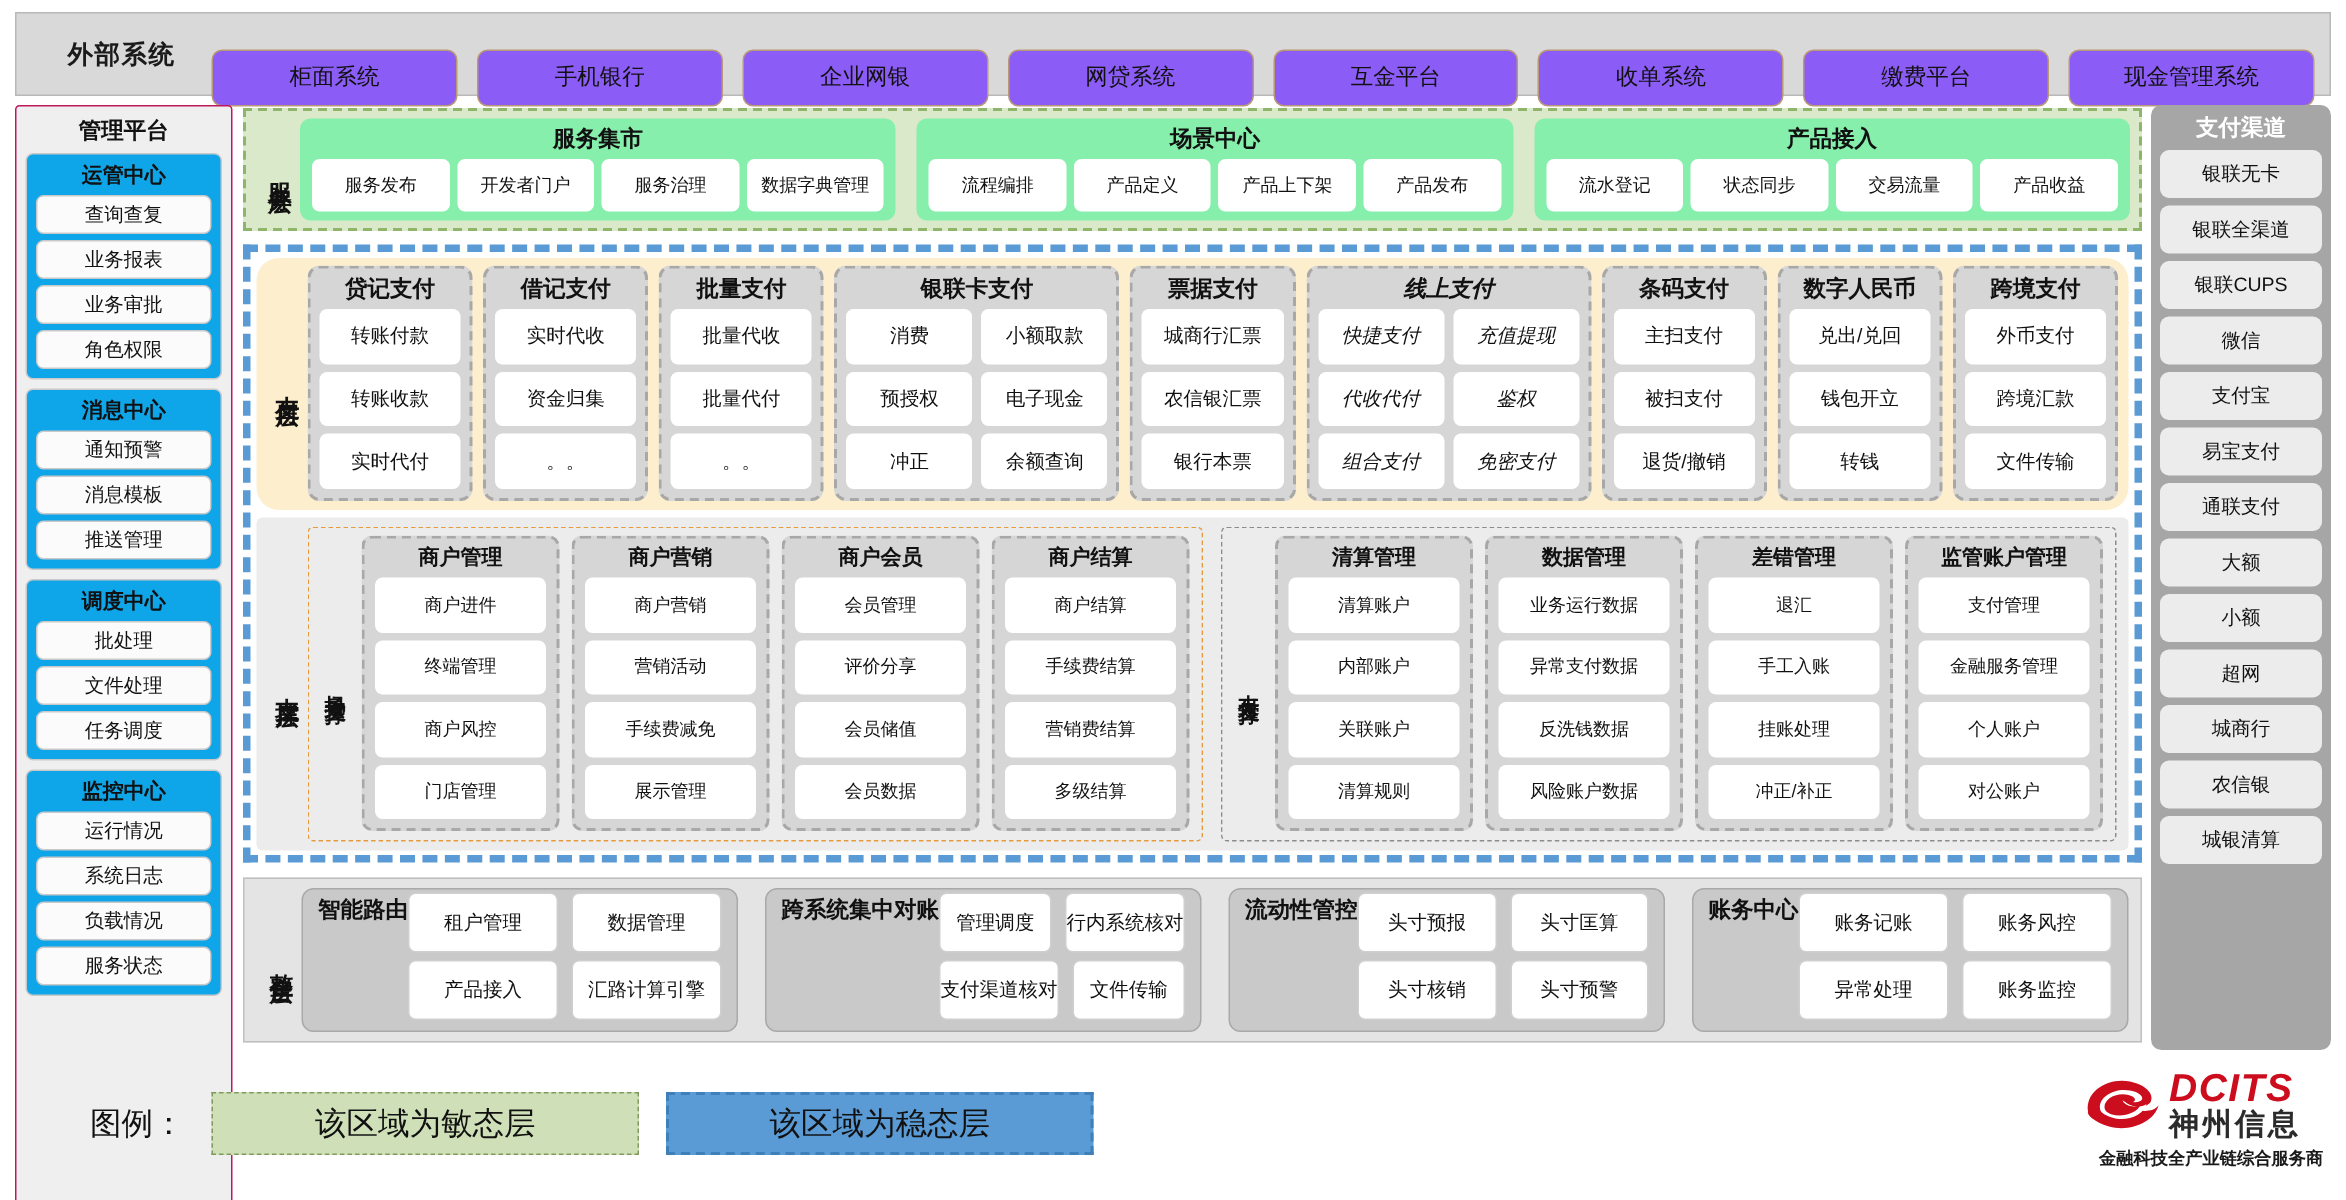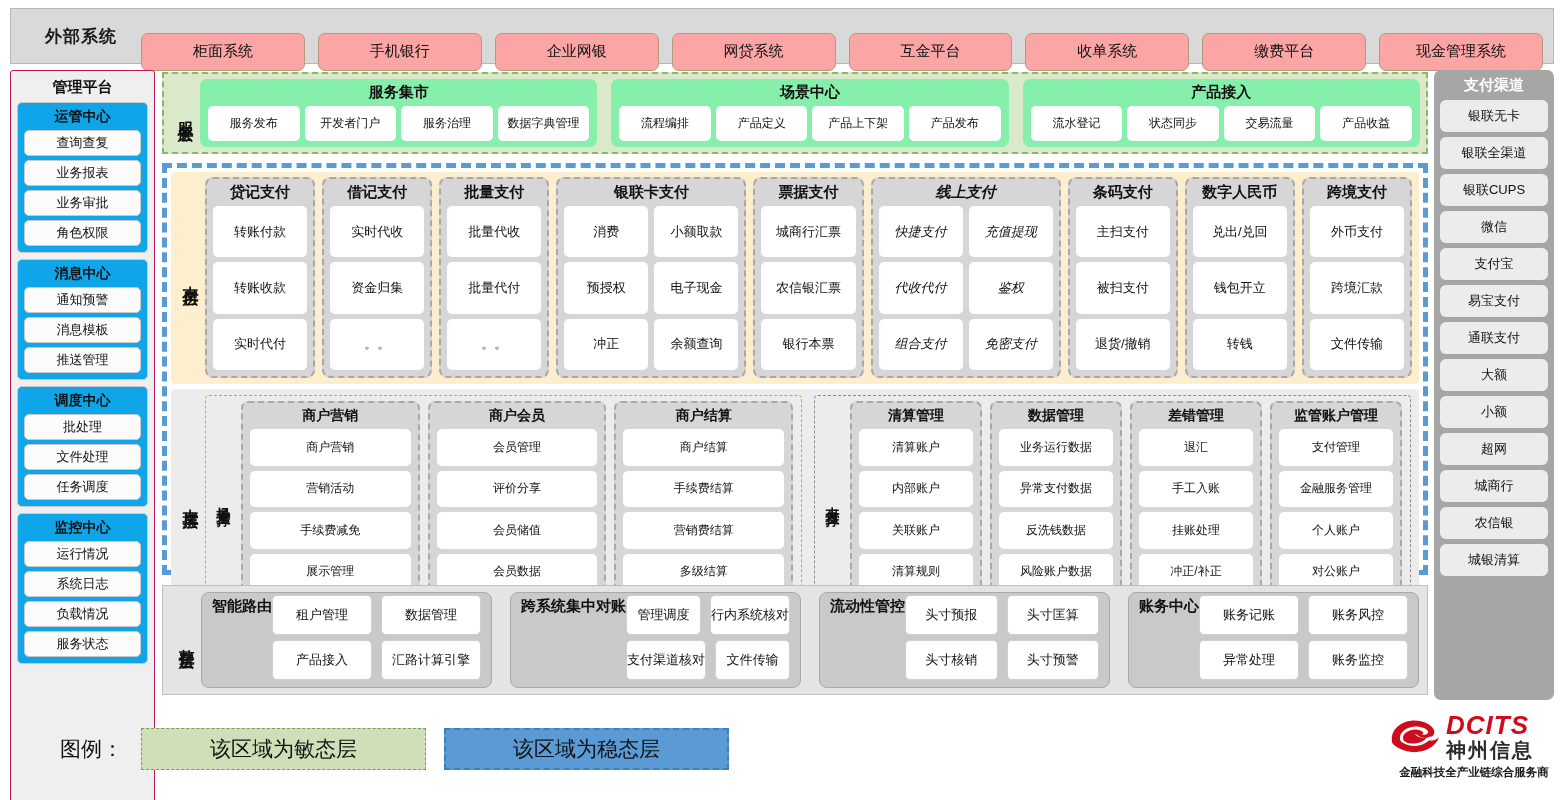--- a/index.html
+++ b/index.html
@@ -28,21 +28,21 @@
     font-size: 17px; font-weight: bold; color: #1a1a1a;
     width: 120px; text-align: center; flex: none;
     letter-spacing: 1px;
   }
   #external-bar .ext-items {
     flex: 1; display: flex; gap: 13px; align-items: center;
   }
   .ext-btn {
     flex: 1;
     height: 38px;
-    background: #fca5a5;
+    background: #8b5cf6;
     border: 1px solid #b99877;
     border-radius: 7px;
     display: flex; align-items: center; justify-content: center;
     font-size: 15px; color: #111; margin-top: 31px;
   }
 
   
   #mgmt-panel {
     position: absolute; left: 10px; top: 70px;
     width: 145px; height: 747px;
@@ -146,23 +146,23 @@
   #stable-frame {
     position: absolute; left: 162px; top: 163px;
     width: 1266px; height: 412px;
     border: 5px dashed #5b9bd5;
     background: #ffffff;
     padding: 4px;
   }
 
   
   #payment-layer {
-    height: 212px;
+    height: 168px;
     background: #fdeecd;
-    border-radius: 4px;
+    border-radius: 15px;
     display: flex; align-items: stretch;
     padding: 5px 7px 6px 4px;
   }
   #payment-layer .pay-groups {
     flex: 1; display: flex; gap: 7px;
   }
   .pay-group {
     background: #d6d6d6;
     border: 2px dashed #a8a8a8;
     border-radius: 8px;
@@ -550,20 +550,29 @@
         </div>
     </div>
 
     <div id="support-layer">
       <div class="vlabel">支撑层</div>
       <div class="sup-groups">
           <div class="sup-box scene">
             <div class="inner-label">场景支撑</div>
             <div class="sup-cards">
               <div class="sup-card">
+                <div class="card-title">商户管理</div>
+                <div class="card-items">
+                  <div class="sup-pill">商户进件</div>
+                  <div class="sup-pill">终端管理</div>
+                  <div class="sup-pill">商户风控</div>
+                  <div class="sup-pill">门店管理</div>
+                </div>
+              </div>
+              <div class="sup-card">
                 <div class="card-title">商户营销</div>
                 <div class="card-items">
                   <div class="sup-pill">商户营销</div>
                   <div class="sup-pill">营销活动</div>
                   <div class="sup-pill">手续费减免</div>
                   <div class="sup-pill">展示管理</div>
                 </div>
               </div>
               <div class="sup-card">
                 <div class="card-title">商户会员</div>

